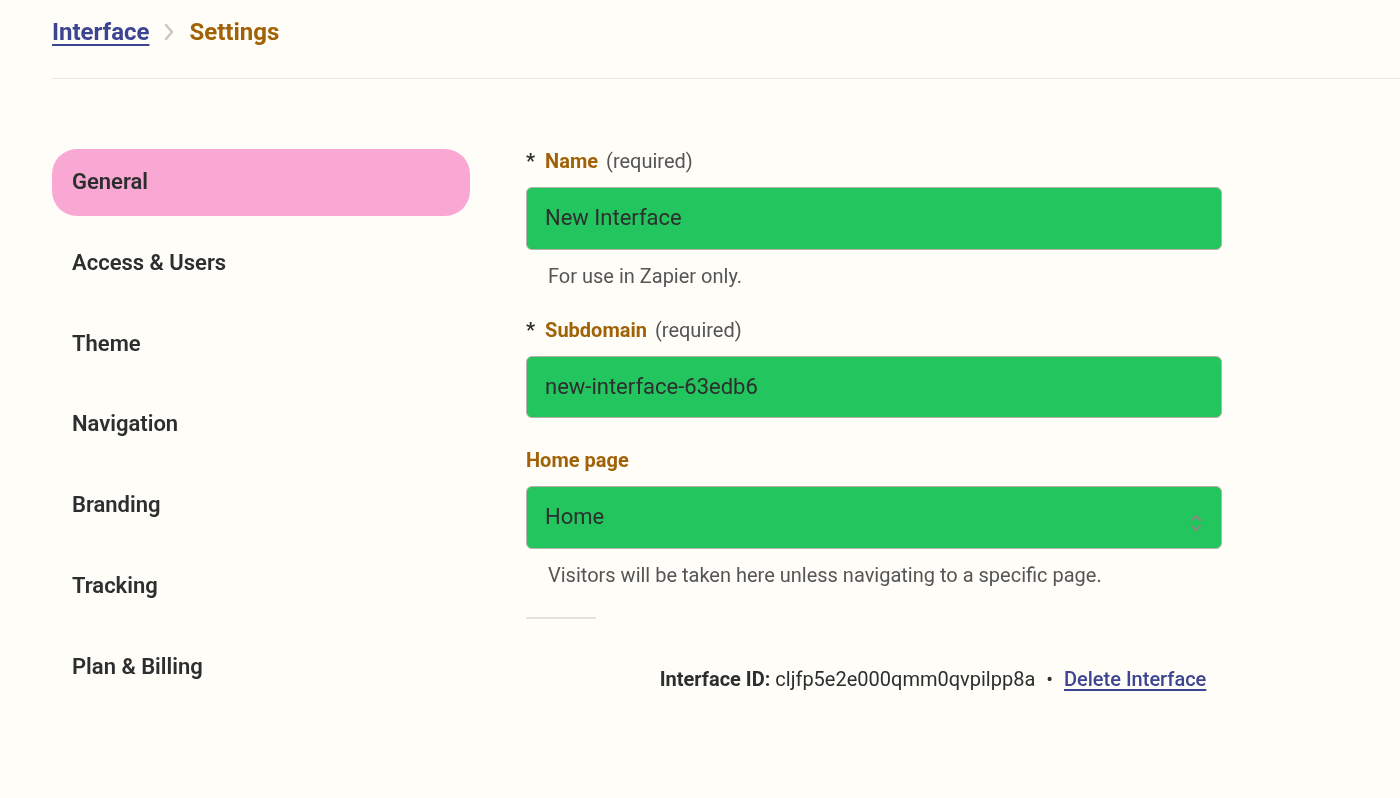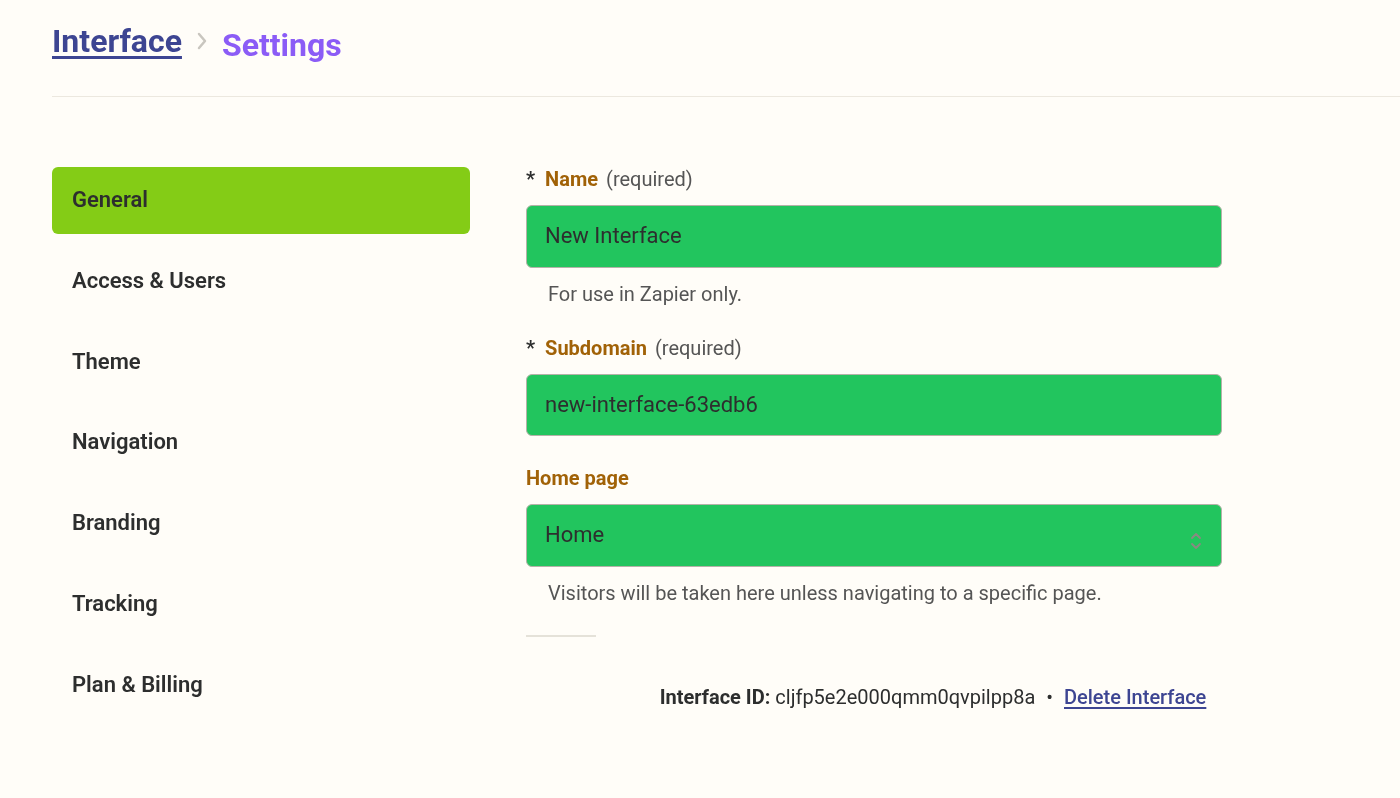--- a/index.html
+++ b/index.html
@@ -11,41 +11,40 @@
       height: 798px;
       overflow: hidden;
     }
     .page {
       padding: 18px 0 0 52px;
     }
     .breadcrumb {
       display: flex;
       align-items: center;
       gap: 14px;
-      font-size: 32px;
+      font-size: 24px;
       font-weight: 600;
       padding-bottom: 32px;
       border-bottom: 1px solid #ece8df;
       margin-right: 0;
     }
     .breadcrumb-link {
       color: #3d4592;
       text-decoration: underline;
       text-underline-offset: 4px;
       font-weight: 700;
     }
     .breadcrumb-sep {
       color: #c9c6bf;
       display: flex;
       align-items: center;
     }
     .breadcrumb-current {
-      color: #8b5cf6;
+      color: #a16207;
       font-weight: 700;
-      margin-top: 8px;
     }
     .body {
       display: flex;
       gap: 56px;
       padding-top: 70px;
     }
     .sidebar {
       display: flex;
       flex-direction: column;
       width: 418px;
@@ -54,21 +53,22 @@
       padding: 18px 0 18px 20px;
       font-size: 22px;
       font-weight: 600;
       color: #2d2e2e;
       cursor: pointer;
       border-radius: 6px;
       line-height: 1.4;
       margin-bottom: 14px;
     }
     .sidebar-item.active {
-      background: #84cc16;
+      background: #f9a8d4;
+      border-radius: 25px;
     }
     .main {
       flex: 1;
       padding-right: 60px;
     }
     .field {
       margin-bottom: 30px;
     }
     .label-row {
       display: flex;

